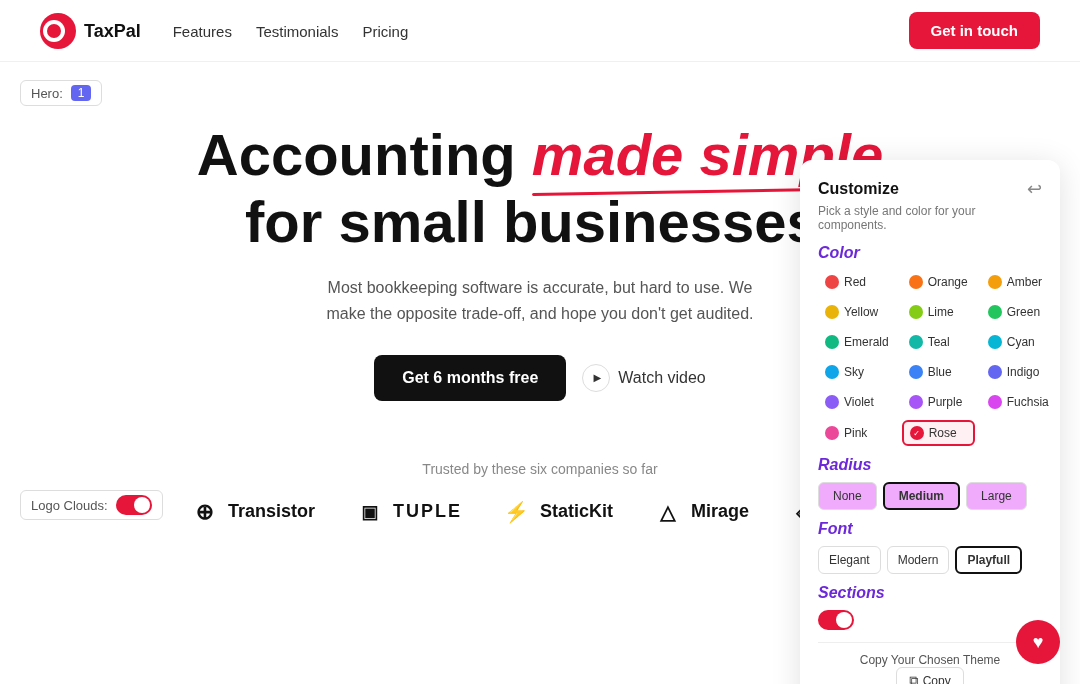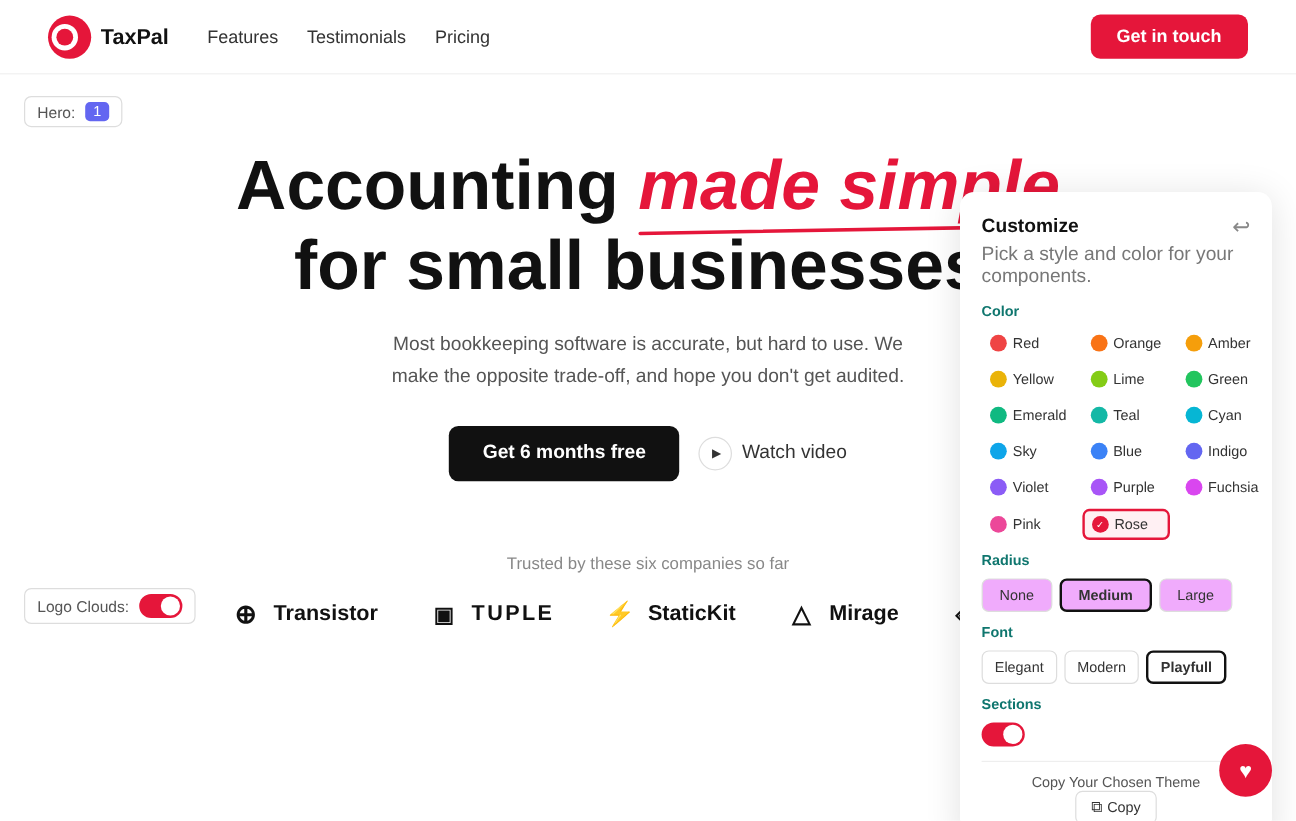--- a/index.html
+++ b/index.html
@@ -132,23 +132,23 @@
       width: 260px; background: white; border-radius: 12px;
       box-shadow: 0 4px 30px rgba(0,0,0,0.12); padding: 18px;
       z-index: 20;
     }
     .panel-header {
       display: flex; align-items: center; justify-content: space-between;
       margin-bottom: 4px;
     }
     .panel-title { font-size: 16px; font-weight: 700; color: #111; }
     .panel-back { cursor: pointer; color: #888; font-size: 18px; }
-    .panel-subtitle { font-size: 16px; color: #777; margin-bottom: 12px; }
+    .panel-subtitle { font-size: 12px; color: #777; margin-bottom: 12px; }
     .panel-section-label {
-      font-size: 12px; font-weight: 600; color: #0f766e; margin: 10px 0 8px;
+      font-size: 16px; font-weight: 600; color: #6d28d9; margin: 10px 0 8px; font-style: italic;
     }
     .color-grid {
       display: grid; grid-template-columns: repeat(3, 1fr); gap: 6px; margin-bottom: 4px;
     }
     .color-option {
       display: flex; align-items: center; gap: 5px;
       padding: 4px 6px; border-radius: 6px; cursor: pointer;
       font-size: 12px; color: #333; border: 1px solid transparent;
     }
     .color-option.selected { border: 2px solid #e5163a; background: #fff0f3; }

